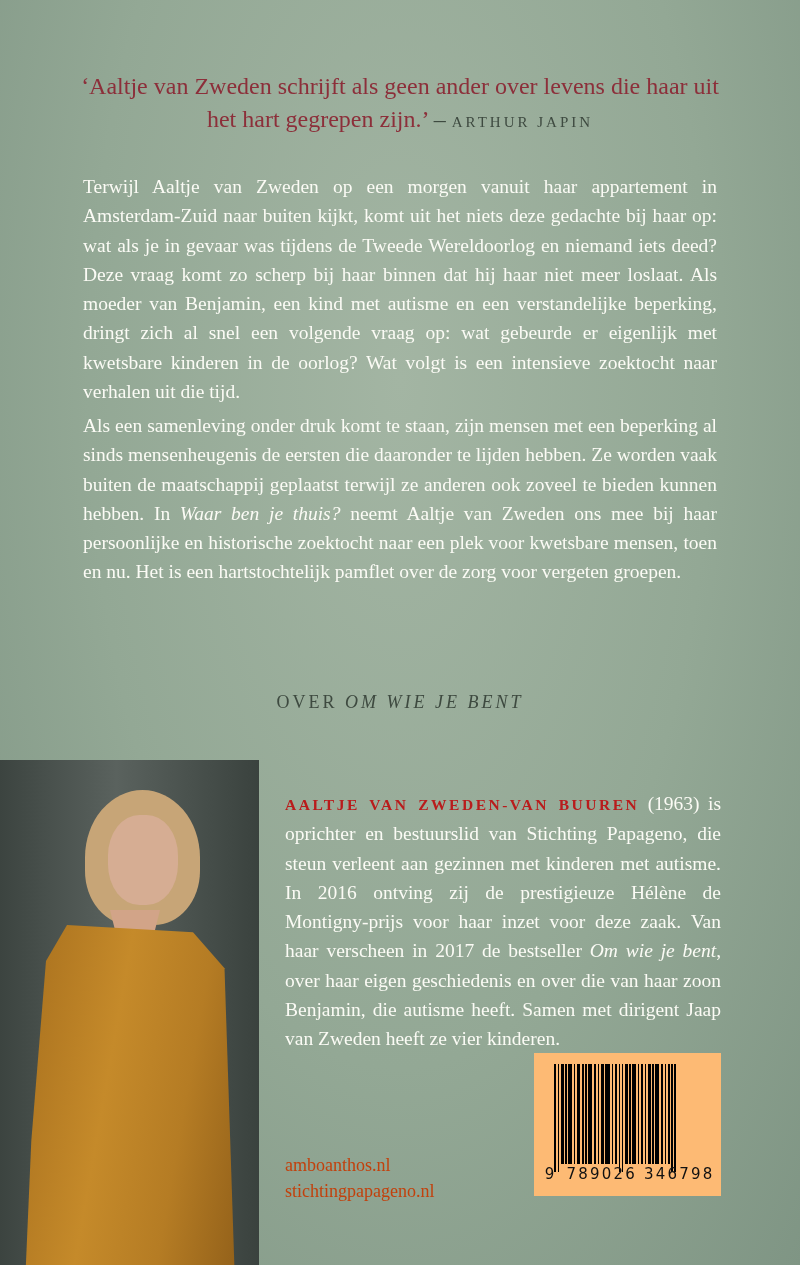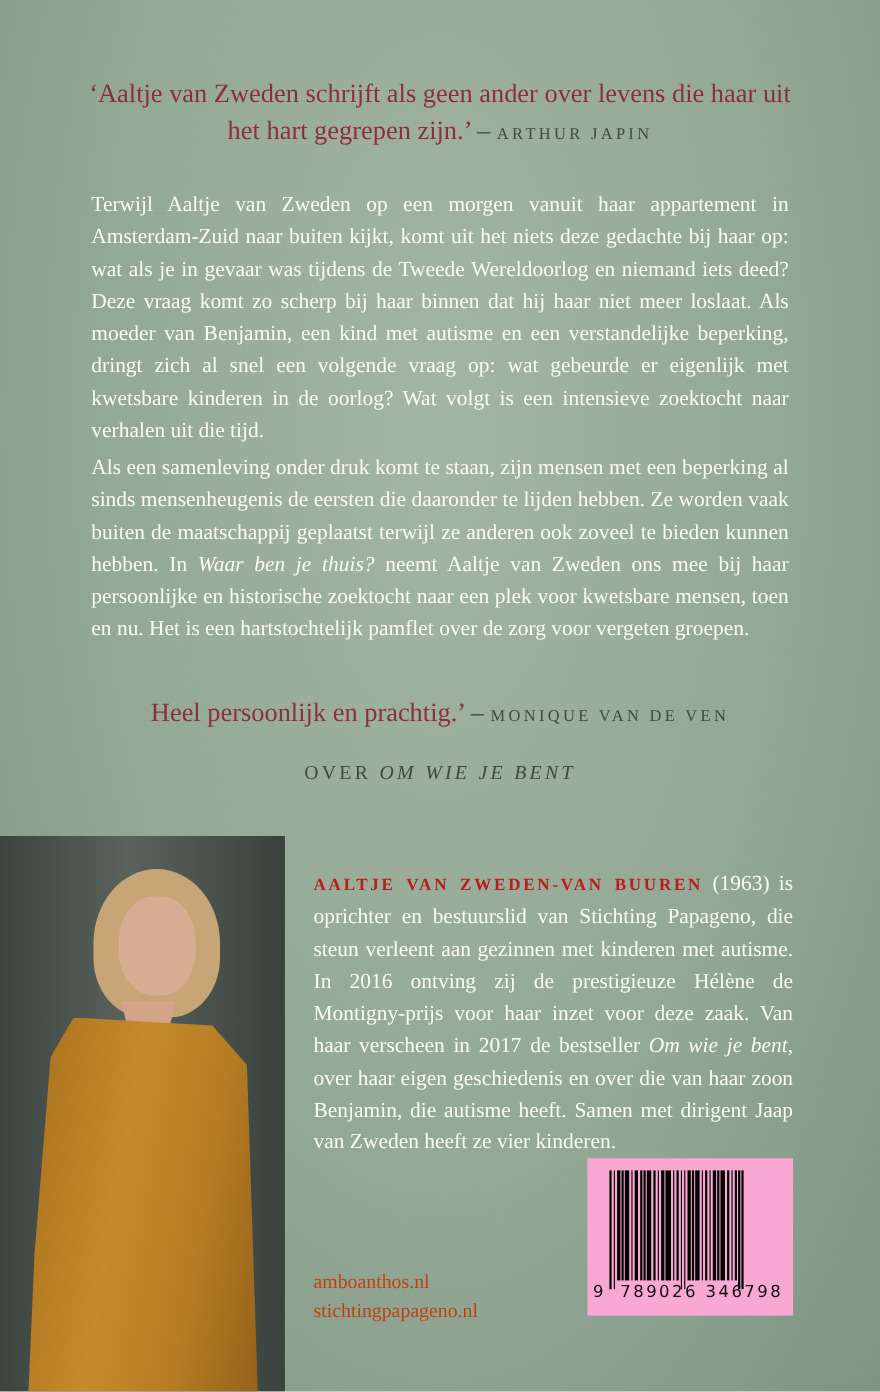--- a/index.html
+++ b/index.html
@@ -38,21 +38,21 @@
   .bio {
     position: absolute; left: 285px; top: 789px; width: 436px;
     color: #fbfbf5; font-family: "Liberation Serif", serif; font-size: 19.5px; line-height: 29.3px; text-align: justify;
   }
   .bio .name { color: #b91c1c; letter-spacing: 2.5px; text-transform: uppercase; font-size: 15.5px; font-weight: bold; }
   .links {
     position: absolute; left: 285px; top: 1152px; color: #c2410c;
     font-family: "Liberation Serif", serif; font-size: 18px; line-height: 26px;
   }
   .barcode {
-    position: absolute; left: 534px; top: 1053px; width: 187px; height: 143px; background: #f9a8d4;
+    position: absolute; left: 534px; top: 1053px; width: 187px; height: 143px; background: #fdba74; text-align: center;
   }
   .bars { position: absolute; left: 20px; top: 11px; width: 150px; height: 108px; display: flex; align-items: flex-start; }
   .bars span { display:block; height: 100px; background: #000; margin-right: 1.6px; }
   .bars span.g { height: 108px; }
   .barnum { position: absolute; left: 5px; top: 112px; width: 178px; font-family: "DejaVu Sans", sans-serif; font-size: 15px; letter-spacing: 2.2px; color: #111; }
   .barnum .first { display:inline-block; width: 18px; }
 </style>
 </head>
 <body>
 
@@ -60,25 +60,20 @@
   <span>‘Aaltje van Zweden schrijft als geen ander over levens die haar uit het hart gegrepen zijn.’</span>
   <span class="dash">–</span>
   <span class="attr">Arthur Japin</span>
 </div>
 
 <div class="body-text" style="top:172px;">Terwijl Aaltje van Zweden op een morgen vanuit haar appartement in Amsterdam-Zuid naar buiten kijkt, komt uit het niets deze gedachte bij haar op: wat als je in gevaar was tijdens de Tweede Wereldoorlog en niemand iets deed? Deze vraag komt zo scherp bij haar binnen dat hij haar niet meer loslaat. Als moeder van Benjamin, een kind met autisme en een verstandelijke beperking, dringt zich al snel een volgende vraag op: wat gebeurde er eigenlijk met kwetsbare kinderen in de oorlog? Wat volgt is een intensieve zoektocht naar verhalen uit die tijd.</div>
 
 <div class="body-text" style="top:411px;"><span>Als een samenleving onder druk komt te staan, zijn mensen met een beperking al sinds mensenheugenis de eersten die daaronder te lijden hebben. Ze worden vaak buiten de maatschappij geplaatst terwijl ze anderen ook zoveel te bieden kunnen hebben. In </span><i>Waar ben je thuis?</i><span> neemt Aaltje van Zweden ons mee bij haar persoonlijke en historische zoektocht naar een plek voor kwetsbare mensen, toen en nu. Het is een hartstochtelijk pamflet over de zorg voor vergeten groepen.</span></div>
 
 <div class="quote" style="top:632px;">
-  <div>
-    <span>Heel persoonlijk en prachtig.’</span>
-    <span class="dash">–</span>
-    <span class="attr">Monique van de Ven</span>
-  </div>
 </div>
 <div class="over-line">
   <span>over</span>
   <i>Om wie je bent</i>
 </div>
 
 <div class="photo" title="Portrait of Aaltje van Zweden-van Buuren in an ochre suit">
   <div class="hair"></div>
   <div class="face"></div>
   <div class="neck"></div>

